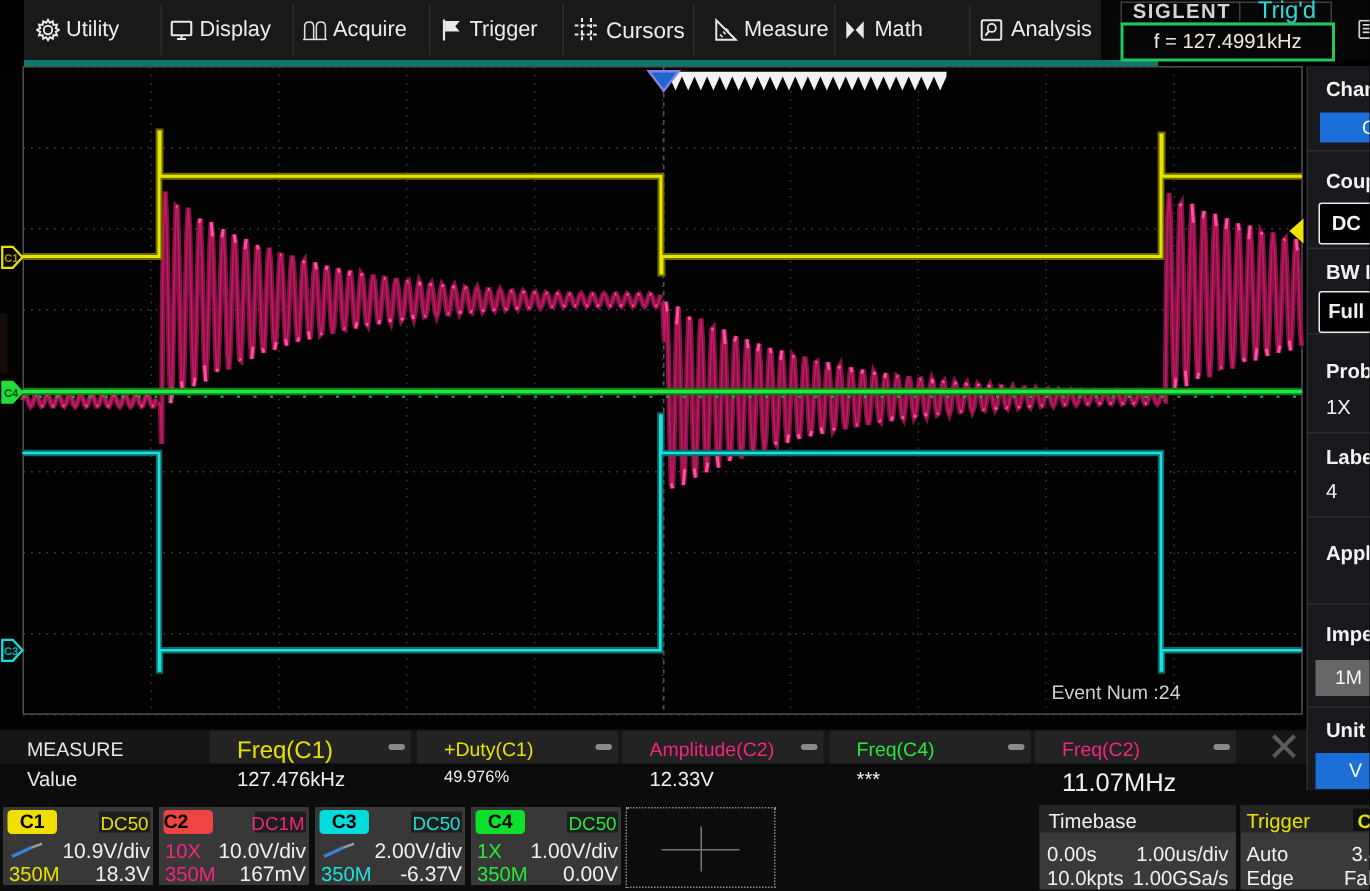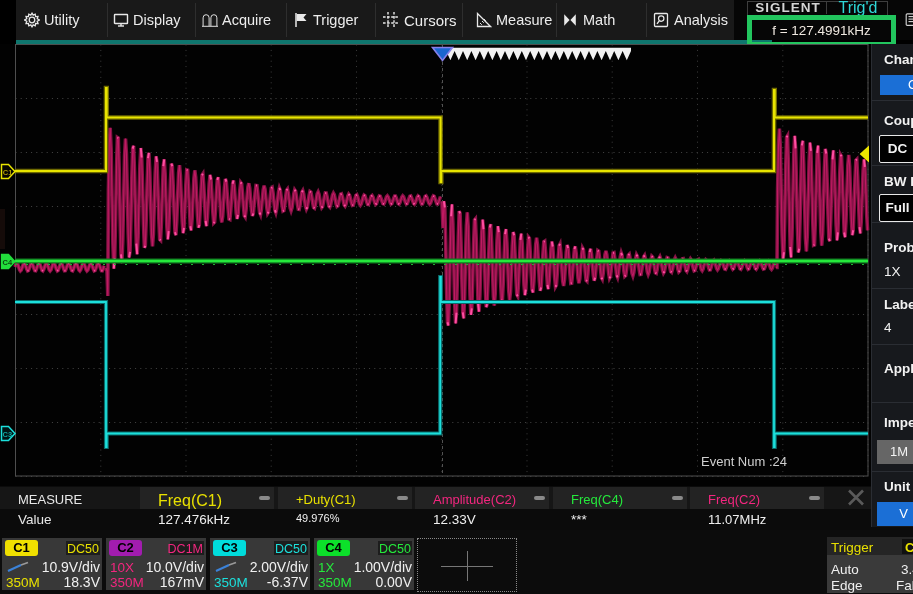--- a/index.html
+++ b/index.html
@@ -56,21 +56,21 @@
       <circle cx="8.2" cy="6.6" r="2.7" fill="none" stroke="#e8e8e8" stroke-width="1.2"></circle>
       <line x1="6.2" y1="8.8" x2="4" y2="11.8" stroke="#e8e8e8" stroke-width="1.4"></line>
     </svg>
     <div style="position:absolute;left:658px;top:12px;font-size:14.5px;color:#ececec">Analysis</div>
 
 <div style="position:absolute;left:718px;top:0;width:195px;height:40px;background:#060606"></div>
 <div style="position:absolute;left:731px;top:1px;width:139px;height:13px;border:1px solid #3e3e3e;"></div>
 <div style="position:absolute;left:810px;top:1px;width:1px;height:13px;background:#3e3e3e"></div>
 <div style="position:absolute;left:733px;top:0px;width:78px;height:15px;color:#d4d4d4;font-size:13.5px;font-weight:bold;letter-spacing:1px;text-align:center;line-height:15px">SIGLENT</div>
 <div style="position:absolute;left:818px;top:1px;width:48px;height:13px;color:#2fd8d8;font-size:16px;text-align:center;line-height:14px">Trig'd</div>
-<div style="position:absolute;left:731px;top:15px;width:139px;height:22px;border:5px solid #22c55e;color:#efe8e0;font-size:13.5px;text-align:center;line-height:22px">f = 127.4991kHz</div>
+<div style="position:absolute;left:731px;top:15px;width:139px;height:22px;border:2px solid #22c55e;color:#efe8e0;font-size:13.5px;text-align:center;line-height:22px">f = 127.4991kHz</div>
 <svg style="position:absolute;left:889px;top:13px" width="14" height="13" viewBox="0 0 14 13">
       <rect x="1.2" y="0.8" width="10.6" height="11.6" rx="1" fill="none" stroke="#d0d0d0" stroke-width="1.15"></rect>
       <line x1="3.5" y1="3.6" x2="9.5" y2="3.6" stroke="#d8d8d8" stroke-width="1.1"></line>
       <line x1="3.5" y1="6.1" x2="9.5" y2="6.1" stroke="#d8d8d8" stroke-width="1.1"></line>
       <line x1="3.5" y1="8.6" x2="9.5" y2="8.6" stroke="#d8d8d8" stroke-width="1.1"></line>
     </svg>
 
 </div>
 <div style="position:absolute;left:0;top:44px;width:871px;height:442px;background:#020202"></div>
 <svg style="position:absolute;left:0;top:44px" width="871" height="442" viewBox="0 44 871 442">
@@ -145,21 +145,21 @@
     <div style="position:absolute;left:433px;top:6px;font-size:13px;color:#f3267f">Amplitude(C2)</div>
     <div style="position:absolute;left:534px;top:10px;width:11px;height:4px;background:#8a8a8a;border-radius:2px"></div>
     <div style="position:absolute;left:433px;top:26px;font-size:13.5px;color:#efefef">12.33V</div>
     <div style="position:absolute;left:553px;top:1px;width:134px;height:22px;background:#232323"></div>
     <div style="position:absolute;left:571px;top:6px;font-size:13px;color:#25e93c">Freq(C4)</div>
     <div style="position:absolute;left:672px;top:10px;width:11px;height:4px;background:#8a8a8a;border-radius:2px"></div>
     <div style="position:absolute;left:571px;top:26px;font-size:13.5px;color:#efefef">***</div>
     <div style="position:absolute;left:690px;top:1px;width:134px;height:22px;background:#232323"></div>
     <div style="position:absolute;left:708px;top:6px;font-size:13px;color:#f3267f">Freq(C2)</div>
     <div style="position:absolute;left:809px;top:10px;width:11px;height:4px;background:#8a8a8a;border-radius:2px"></div>
-    <div style="position:absolute;left:708px;top:26px;font-size:13px;color:#efefef">11.07MHz</div>
+    <div style="position:absolute;left:708px;top:26px;font-size:17px;color:#efefef">11.07MHz</div>
     <svg style="position:absolute;left:846px;top:2px" width="20" height="19" viewBox="0 0 20 19">
       <path d="M3 2.5 L17 16.5 M17 2.5 L3 16.5" stroke="#5a5a5a" stroke-width="2.6"></path>
     </svg>
   </div>
 <div style="position:absolute;left:871px;top:44px;width:42px;height:483px;background:#17191d;border-left:1px solid #2a2d33">
     <div style="position:absolute;left:0;top:56px;width:42px;height:1px;background:#2a2d33"></div>
     <div style="position:absolute;left:0;top:121px;width:42px;height:1px;background:#2a2d33"></div>
     <div style="position:absolute;left:0;top:178px;width:42px;height:1px;background:#2a2d33"></div>
     <div style="position:absolute;left:0;top:244px;width:42px;height:1px;background:#2a2d33"></div>
     <div style="position:absolute;left:0;top:300px;width:42px;height:1px;background:#2a2d33"></div>
@@ -188,21 +188,21 @@
       <div style="position:absolute;right:3px;top:4px;font-size:12.5px;color:#e8e000">DC50</div>
       <svg style="position:absolute;left:4px;top:23px" width="24" height="12" viewBox="0 0 24 12">
         <path d="M2 10 L15 4" stroke="#3b82d8" stroke-width="2.2"></path>
         <path d="M15 4 L22 1.5" stroke="#999" stroke-width="1.6"></path>
       </svg>
       <div style="position:absolute;right:2px;top:21px;font-size:14px;color:#f0f0f0">10.9V/div</div>
       <div style="position:absolute;left:4px;top:37px;font-size:13.5px;color:#e8e000">350M</div>
       <div style="position:absolute;right:2px;top:36px;font-size:14px;color:#f0f0f0">18.3V</div>
     </div>
     <div style="position:absolute;left:106px;top:8px;width:100px;height:52px;background:#383838">
-      <div style="position:absolute;left:3px;top:2px;width:33px;height:16px;background:#a21caf;border-radius:3px;color:#000;font-size:13px;font-weight:bold;text-align:center;line-height:16px">C2</div>
+      <div style="position:absolute;left:3px;top:2px;width:33px;height:16px;background:#ef4444;border-radius:3px;color:#000;font-size:13px;font-weight:bold;line-height:16px">C2</div>
       <div style="position:absolute;left:64px;top:3px;width:34px;height:14px;background:#1d1d1d"></div>
       <div style="position:absolute;right:3px;top:4px;font-size:12.5px;color:#f3267f">DC1M</div>
       <div style="position:absolute;left:4px;top:22px;font-size:13.5px;color:#f3267f">10X</div>
       <div style="position:absolute;right:2px;top:21px;font-size:14px;color:#f0f0f0">10.0V/div</div>
       <div style="position:absolute;left:4px;top:37px;font-size:13.5px;color:#f3267f">350M</div>
       <div style="position:absolute;right:2px;top:36px;font-size:14px;color:#f0f0f0">167mV</div>
     </div>
     <div style="position:absolute;left:210px;top:8px;width:100px;height:52px;background:#383838">
       <div style="position:absolute;left:3px;top:2px;width:33px;height:16px;background:#00dcdc;border-radius:3px;color:#000;font-size:13px;font-weight:bold;text-align:center;line-height:16px">C3</div>
       <div style="position:absolute;left:64px;top:3px;width:34px;height:14px;background:#1d1d1d"></div>
@@ -220,20 +220,28 @@
       <div style="position:absolute;left:64px;top:3px;width:34px;height:14px;background:#1d1d1d"></div>
       <div style="position:absolute;right:3px;top:4px;font-size:12.5px;color:#25e93c">DC50</div>
       <div style="position:absolute;left:4px;top:22px;font-size:13.5px;color:#25e93c">1X</div>
       <div style="position:absolute;right:2px;top:21px;font-size:14px;color:#f0f0f0">1.00V/div</div>
       <div style="position:absolute;left:4px;top:37px;font-size:13.5px;color:#25e93c">350M</div>
       <div style="position:absolute;right:2px;top:36px;font-size:14px;color:#f0f0f0">0.00V</div>
     </div>
     <div style="position:absolute;left:417px;top:8px;width:98px;height:52px;border:1px dotted #8a8a8a"></div>
     <div style="position:absolute;left:441px;top:36px;width:52px;height:1px;background:#777"></div>
     <div style="position:absolute;left:467px;top:21px;width:1px;height:30px;background:#777"></div>
+    <div style="position:absolute;left:693px;top:7px;width:131px;height:56px;background:#3a3a3a">
+<div style="position:absolute;left:0;top:0;width:131px;height:18px;background:#252525"></div>
+<div style="position:absolute;left:6px;top:3px;font-size:13.5px;color:#f0f0f0">Timebase</div>
+<div style="position:absolute;left:5px;top:25px;font-size:13.5px;color:#f0f0f0">0.00s</div>
+<div style="position:absolute;right:5px;top:25px;font-size:13.5px;color:#f0f0f0">1.00us/div</div>
+<div style="position:absolute;left:5px;top:41px;font-size:13.5px;color:#f0f0f0">10.0kpts</div>
+<div style="position:absolute;right:5px;top:41px;font-size:13.5px;color:#f0f0f0">1.00GSa/s</div>
+</div>
     <div style="position:absolute;left:827px;top:7px;width:86px;height:56px;background:#3a3a3a">
 <div style="position:absolute;left:0;top:0;width:86px;height:18px;background:#252525"></div>
 <div style="position:absolute;left:4px;top:3px;font-size:13.5px;color:#e8e000">Trigger</div>
 <div style="position:absolute;left:75px;top:2px;width:11px;height:15px;background:#101010"></div>
 <div style="position:absolute;left:78px;top:3px;font-size:13px;color:#e8e000;font-weight:bold">C1</div>
 <div style="position:absolute;left:4px;top:25px;font-size:13.5px;color:#f0f0f0">Auto</div>
 <div style="position:absolute;left:74px;top:25px;font-size:13.5px;color:#f0f0f0">3.46V</div>
 <div style="position:absolute;left:4px;top:41px;font-size:13.5px;color:#f0f0f0">Edge</div>
 <div style="position:absolute;left:69px;top:41px;font-size:13.5px;color:#f0f0f0">Falling</div>
 </div>

